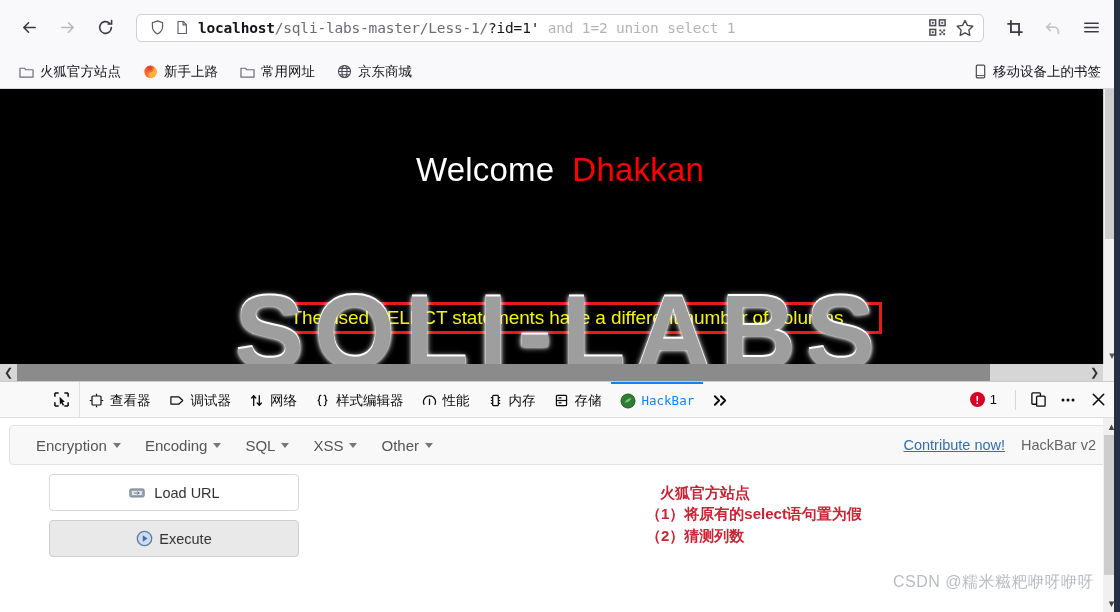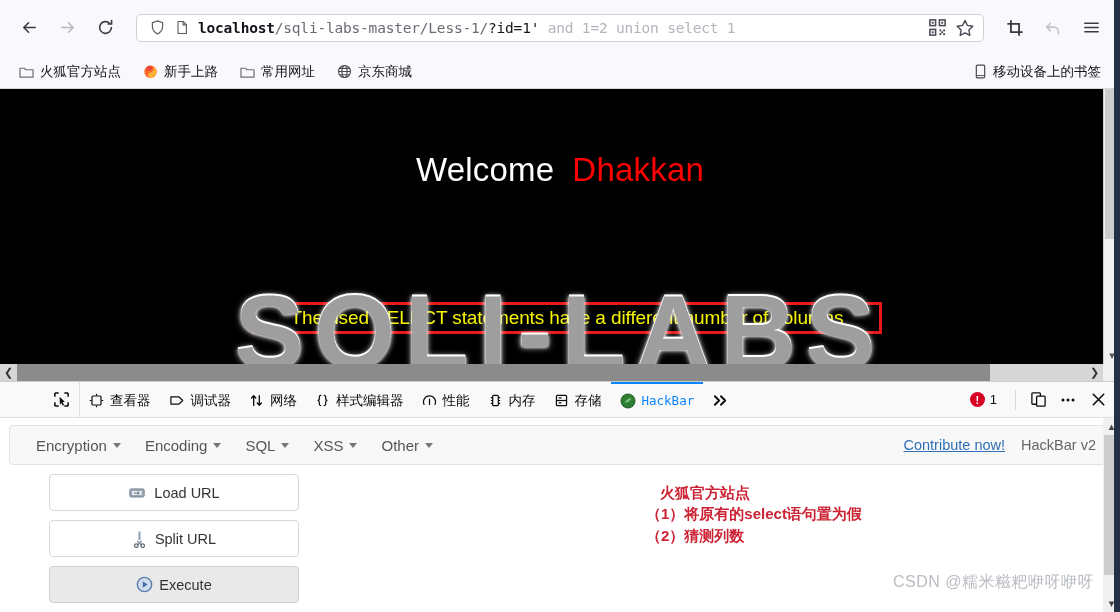--- a/index.html
+++ b/index.html
@@ -432,29 +432,20 @@
       <div class="hb-body">
         <div class="hb-left">
           <div class="hb-btn">
             <svg width="18" height="15" viewBox="0 0 20 16">
               <rect x="2" y="4" width="16" height="9" rx="1.6" fill="#9aa7b4" stroke="#6f7d8c" stroke-width="1"></rect>
               <rect x="4.4" y="6.2" width="11" height="4.6" rx="0.8" fill="#e6ebf0"></rect>
               <path d="M6.5 8.6h6M12.5 8.6l-2-1.6M12.5 8.6l-2 1.6" stroke="#5c6773" stroke-width="1" fill="none"></path>
             </svg>
             <span>Load URL</span>
           </div>
-          <div class="hb-btn">
-            <svg width="15" height="18" viewBox="0 0 16 19">
-              <path d="M8 1.5v9" stroke="#8fa3b5" stroke-width="2.2" fill="none"></path>
-              <path d="M5.6 11.6l4.8 4.6M10.4 11.6l-4.8 4.6" stroke="#6f7d8c" stroke-width="1.2" fill="none"></path>
-              <circle cx="4.6" cy="16.6" r="1.9" fill="none" stroke="#5c6773" stroke-width="1.3"></circle>
-              <circle cx="11.4" cy="16.6" r="1.9" fill="none" stroke="#5c6773" stroke-width="1.3"></circle>
-            </svg>
-            <span>Split URL</span>
-          </div>
           <div class="hb-btn exec">
             <svg width="17" height="17" viewBox="0 0 18 18">
               <circle cx="9" cy="9" r="7.6" fill="#cfdced" stroke="#5b7ea8" stroke-width="1.4"></circle>
               <path d="M7.2 5.6l5 3.4-5 3.4z" fill="#3f6ea5"></path>
             </svg>
             <span>Execute</span>
           </div>
         </div>
 
         <div class="hb-right">

